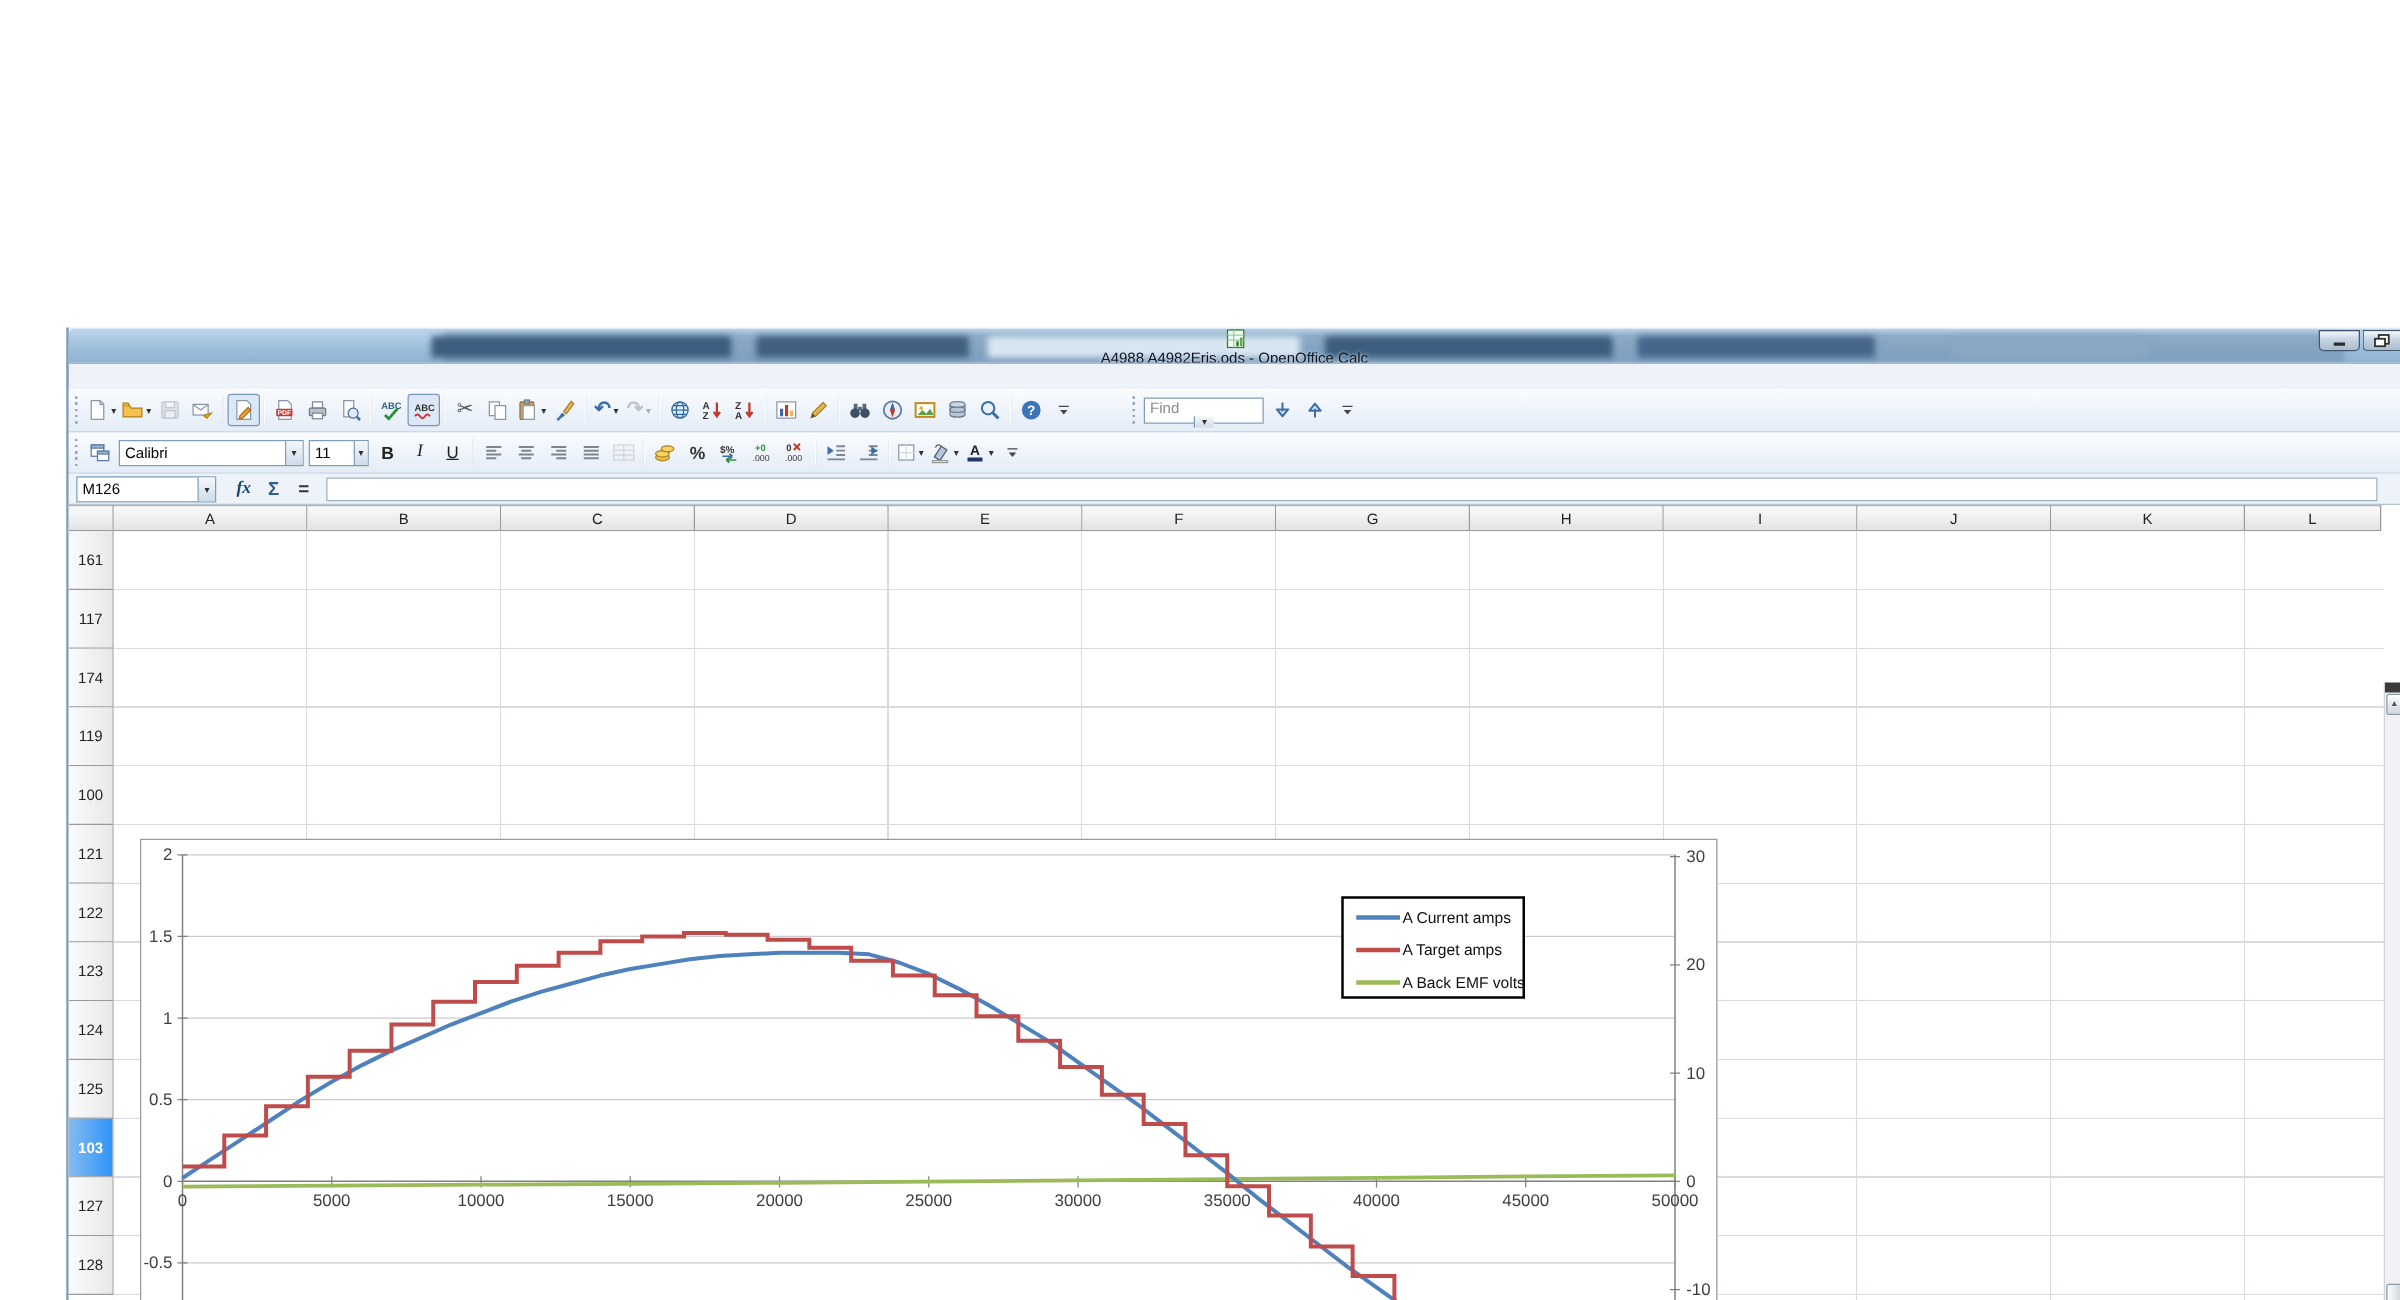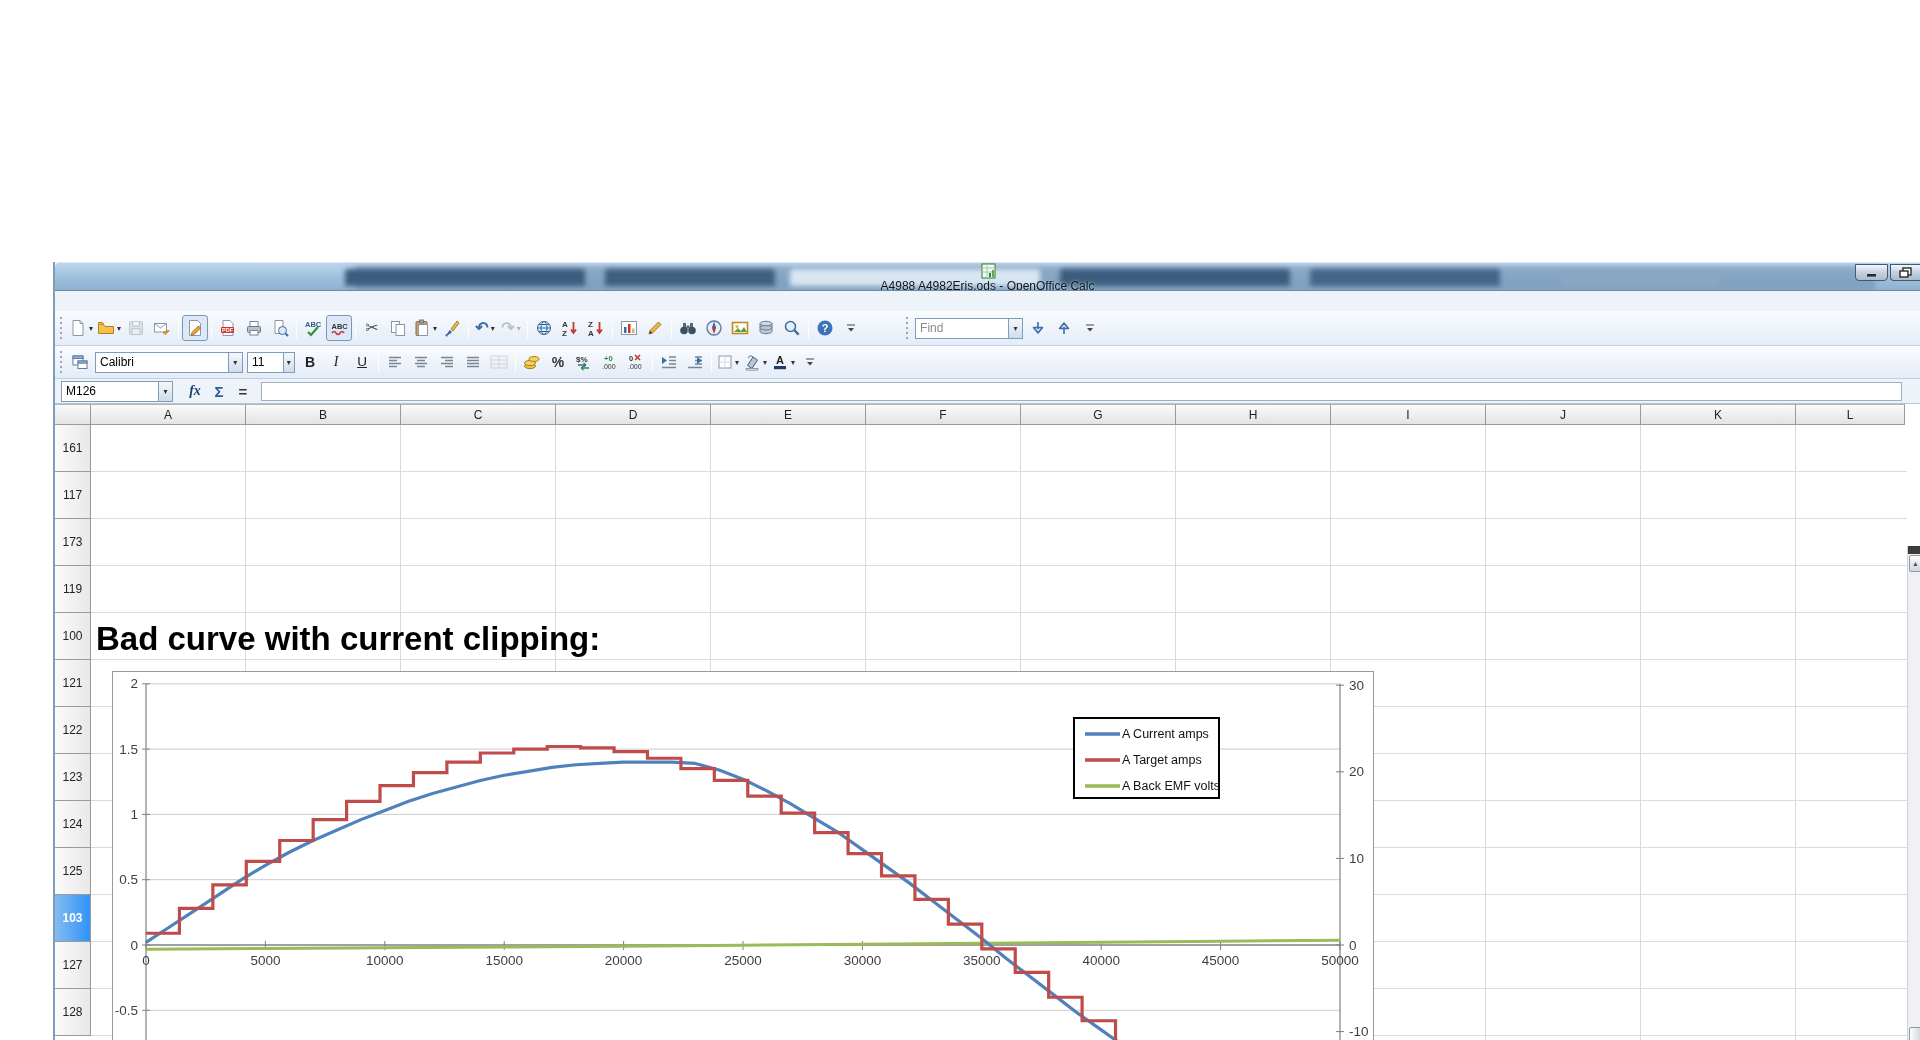--- a/index.html
+++ b/index.html
@@ -359,21 +359,21 @@
       </div>
       <div class="tb-btn">
         <span style="display:flex">
           <svg width="12" height="18">
             <path d="M2 6h8" stroke="#445"></path>
             <path d="M3 9l3 3.5L9 9z" fill="#445"></path>
           </svg>
         </span>
       </div>
       <span class="tb-grip" style="margin-left:40px"></span>
-      <div class="combo" style="width: 108px;">
+      <div class="combo" style="width: 96px; flex-direction: column;">
         <input style="color: rgb(138, 138, 138);" value="Find">
         <span class="combo-btn">▾</span>
       </div>
       <div class="tb-btn">
         <span style="display:flex">
           <svg width="18" height="18">
             <path d="M9 3v7M4.5 8.5L9 14l4.5-5.5z" fill="#cfe3f5" stroke="#3c6ea5" stroke-width="1.6" stroke-linejoin="round"></path>
           </svg>
         </span>
       </div>
@@ -612,34 +612,33 @@
         <div class="colhead" style="width: 155px;">G</div>
         <div class="colhead" style="width: 155px;">H</div>
         <div class="colhead" style="width: 155px;">I</div>
         <div class="colhead" style="width: 155px;">J</div>
         <div class="colhead" style="width: 155px;">K</div>
         <div class="colhead" style="width: 109px;">L</div>
       </div>
     <div class="rowheads" id="rowheads">
         <div class="rowhead">161</div>
         <div class="rowhead">117</div>
-        <div class="rowhead">173</div>
+        <div class="rowhead">174</div>
         <div class="rowhead">119</div>
         <div class="rowhead">100</div>
         <div class="rowhead">121</div>
         <div class="rowhead">122</div>
         <div class="rowhead">123</div>
         <div class="rowhead">124</div>
         <div class="rowhead">125</div>
         <div class="rowhead selected">103</div>
         <div class="rowhead">127</div>
         <div class="rowhead">128</div>
       </div>
     <div class="gridarea"></div>
-    <div class="cell-title">Bad curve with current clipping:</div>
     <div class="chartframe">
       <svg id="chart-svg" width="1260" height="509">
           <line x1="33" y1="11.800000000000011" x2="1227" y2="11.800000000000011" stroke="#cccccc" stroke-width="1"></line>
           <line x1="33" y1="77.10000000000002" x2="1227" y2="77.10000000000002" stroke="#cccccc" stroke-width="1"></line>
           <line x1="33" y1="142.4" x2="1227" y2="142.4" stroke="#cccccc" stroke-width="1"></line>
           <line x1="33" y1="207.7" x2="1227" y2="207.7" stroke="#cccccc" stroke-width="1"></line>
           <line x1="33" y1="273" x2="1227" y2="273" stroke="#808080" stroke-width="1.3"></line>
           <line x1="33" y1="338.3" x2="1227" y2="338.3" stroke="#cccccc" stroke-width="1"></line>
           <line x1="33" y1="403.6" x2="1227" y2="403.6" stroke="#cccccc" stroke-width="1"></line>
           <line x1="33" y1="468.9" x2="1227" y2="468.9" stroke="#cccccc" stroke-width="1"></line>

